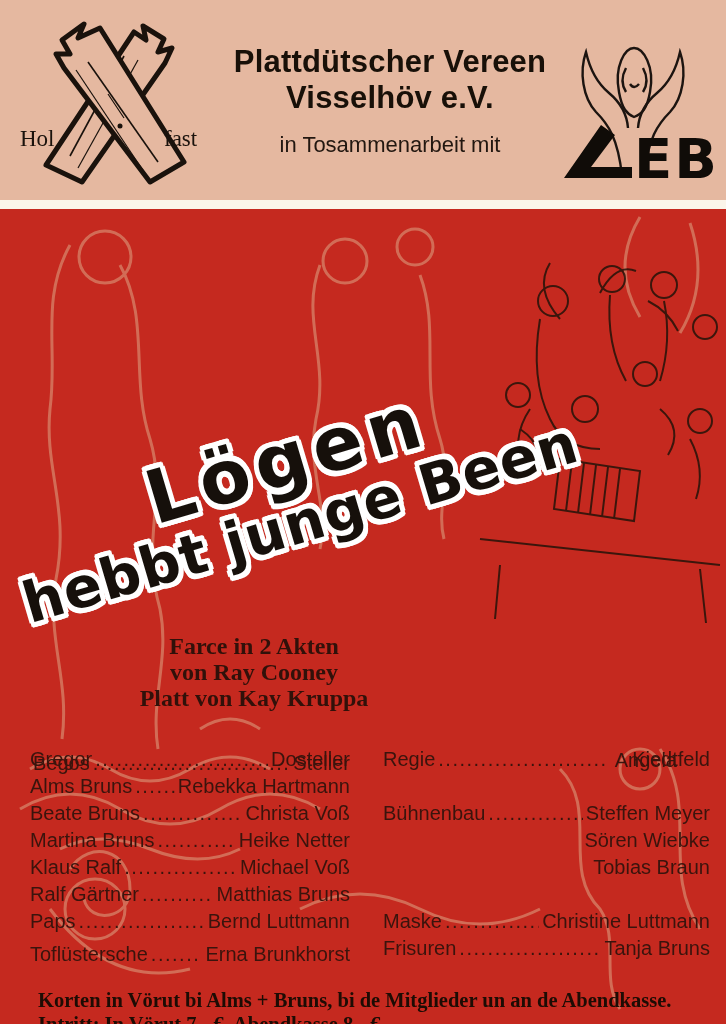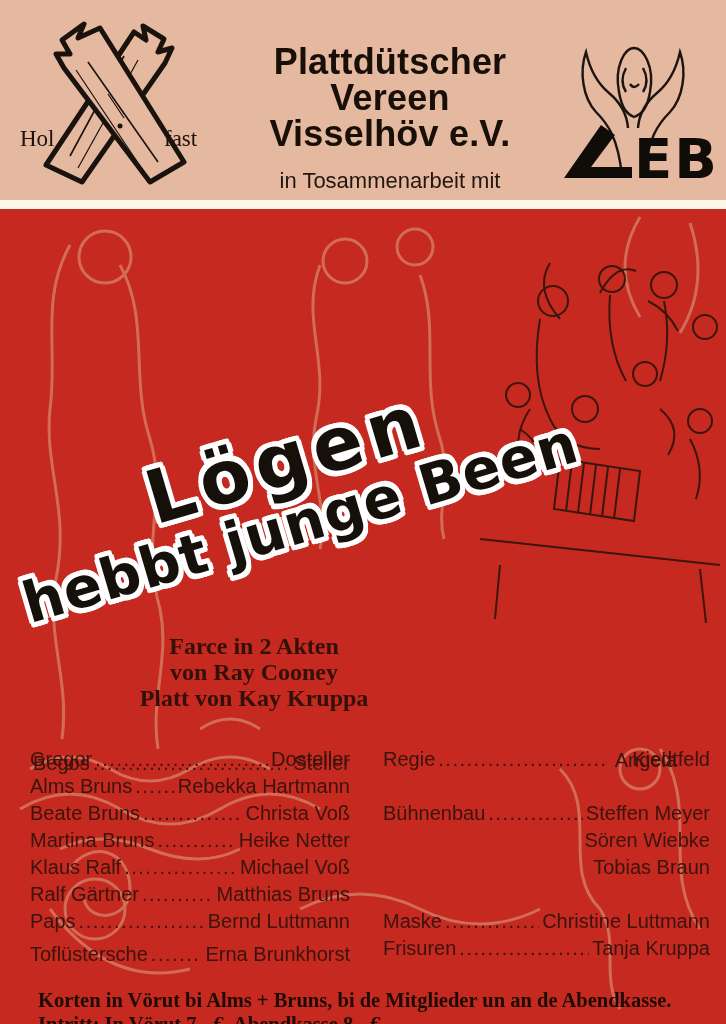--- a/index.html
+++ b/index.html
@@ -3,21 +3,21 @@
 <meta charset="utf-8">
 <style>
   html,body{margin:0;padding:0;background:#6b6b6b;}
   .poster{position:relative;width:726px;height:1024px;overflow:hidden;
           background:#e5b8a0;font-family:"Liberation Sans",sans-serif;}
 
   
   .header{position:absolute;left:0;top:0;width:726px;height:200px;background:#e5b8a0;}
   .holfast{position:absolute;left:12px;top:16px;}
   .org{position:absolute;left:212px;top:44px;width:356px;text-align:center;color:#181008;}
-  .org .l1{font-size:36px;font-weight:bold;line-height:36px;letter-spacing:.2px;}
+  .org .l1{font-size:31px;font-weight:bold;line-height:36px;letter-spacing:.2px;}
   .org .coop{margin-top:16px;font-size:22px;font-weight:400;color:#221710;}
   .leb{position:absolute;left:556px;top:26px;}
 
   .strip{position:absolute;left:0;top:200px;width:726px;height:9px;background:#fbf5ea;}
 
   
   .red{position:absolute;left:0;top:209px;width:726px;height:815px;background:#c5291f;}
   .sketch{position:absolute;left:0;top:0;}
 
   
@@ -243,21 +243,21 @@
         <span class="name">Tobias Braun</span>
       </div>
       <div class="r gap">
         <span class="role">Maske</span>
         <span class="dots">..............................................................................................................</span>
         <span class="name">Christine Luttmann</span>
       </div>
       <div class="r">
         <span class="role">Frisuren</span>
         <span class="dots">..............................................................................................................</span>
-        <span class="name">Tanja Kruppa</span>
+        <span class="name">Tanja Bruns</span>
       </div>
     </div>
 
     <div class="tickets">
       <div>Korten in Vörut bi Alms + Bruns, bi de Mitglieder un an de Abendkasse.</div>
       <div>Intritt: In Vörut 7,- €, Abendkasse 8,- €</div>
     </div>
 
   </div>
 </div>

